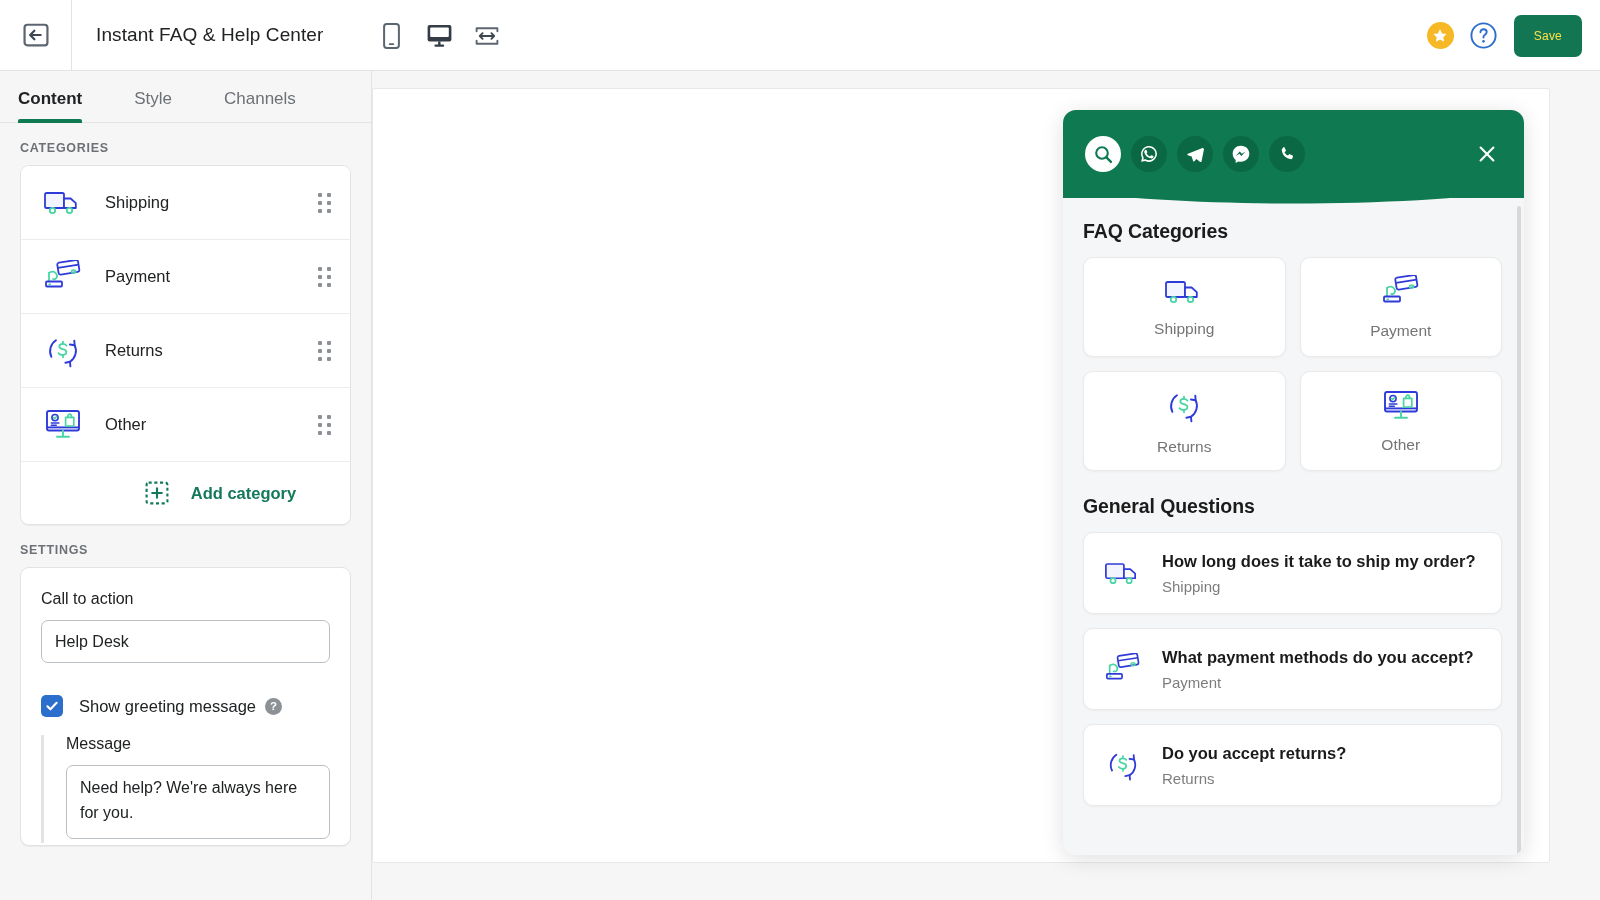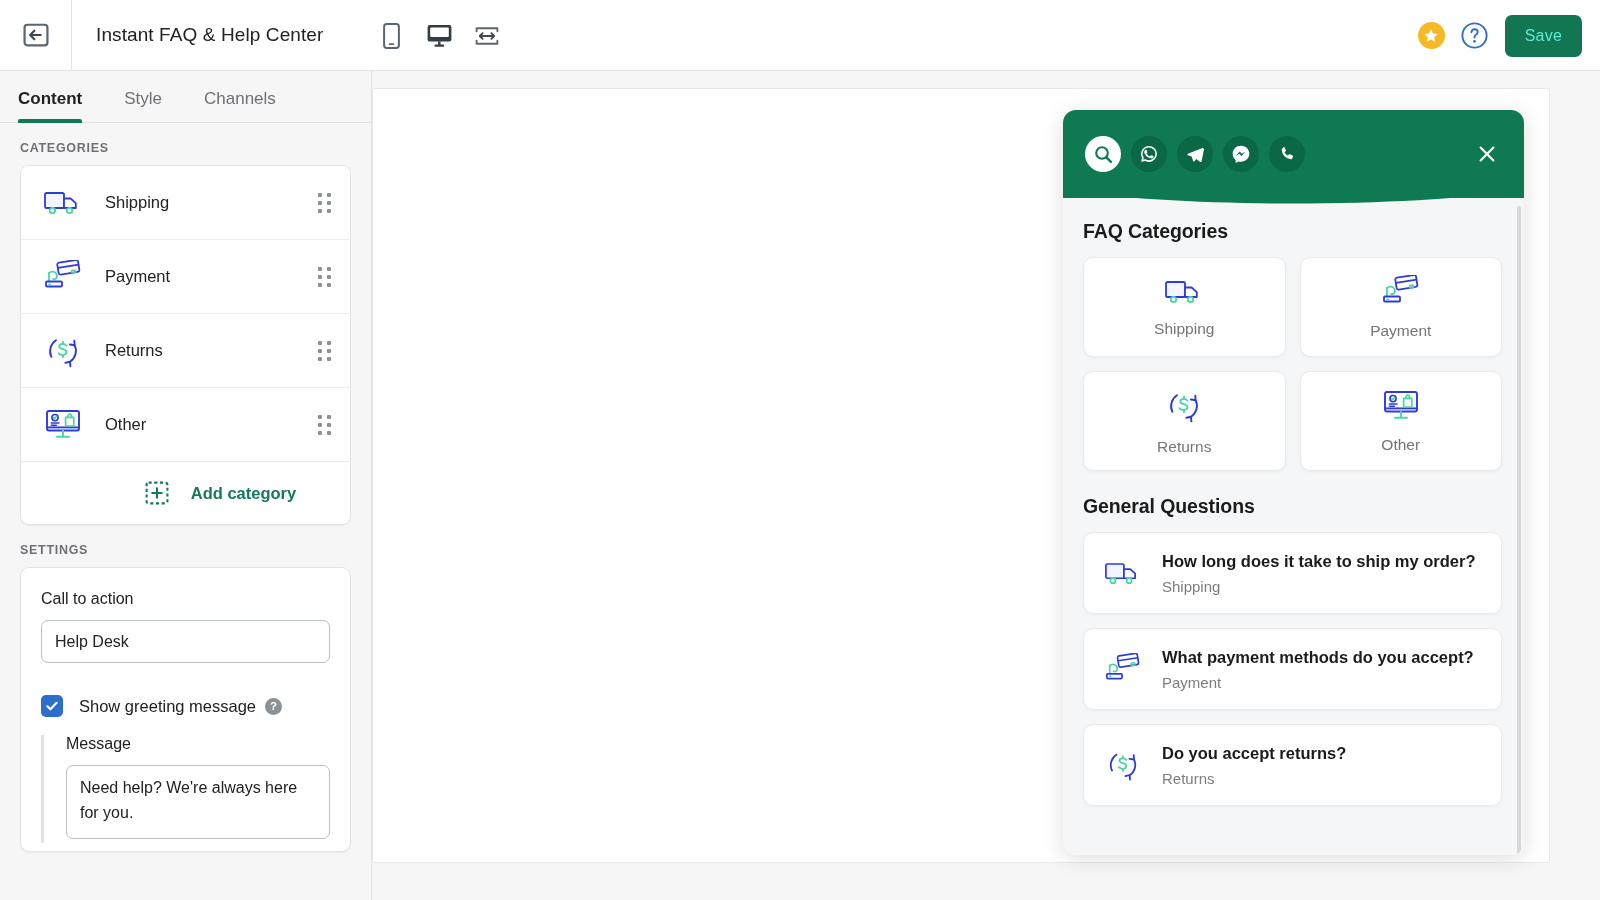--- a/index.html
+++ b/index.html
@@ -42,33 +42,33 @@
   }
   .star-badge {
     width:27px; height:27px; border-radius:50%; background:#f7b825;
     display:flex; align-items:center; justify-content:center; cursor:pointer;
   }
   .help-badge {
     width:28px; height:28px; display:flex; align-items:center; justify-content:center;
     cursor:pointer;
   }
   .save-btn {
-    background:#137652; color:#5eead4; border:none; border-radius:7px;
-    padding:0 20px; height:42px; font-size:16px; font-family:inherit;
+    background:#137652; color:#fde047; border:none; border-radius:7px;
+    padding:0 20px; height:42px; font-size:12px; font-family:inherit;
     cursor:pointer; letter-spacing:.2px;
   }
 
   
   .sidebar {
     position:absolute; left:0; top:71px; width:372px; height:829px;
     background:#f6f6f7; border-right:1px solid #e3e3e3;
     overflow:hidden;
   }
   .tabs {
-    display:flex; height:52px; align-items:flex-end; padding-left:18px; gap:0;
+    display:flex; height:52px; align-items:flex-end; padding-left:18px; gap:10px;
     border-bottom:1px solid #e3e3e3; background:#f6f6f7;
   }
   .tab {
     position:relative; font-size:17px; color:#6d7175; padding:0 20px 13px 0;
     margin-right:22px; cursor:pointer; white-space:nowrap;
   }
   .tab.active { color:#202223; font-weight:600; }
   .tab.active::after {
     content:""; position:absolute; left:0; right:20px; bottom:-1px;
     height:4px; background:#0f7a52; border-radius:2px 2px 0 0;
@@ -95,21 +95,21 @@
     gap:4px 5px; cursor:grab; align-content:center;
   }
   .drag-handle i { width:4px; height:4px; background:#8c9196; border-radius:1px; display:block; }
   .add-row {
     display:flex; align-items:center; justify-content:center;
     height:62px; padding-left:70px; cursor:pointer; background:#fff;
   }
   .add-row .plus-box { width:24px; height:24px; }
   .add-label { font-size:16.5px; color:#13795b; font-weight:600; margin-left:22px; }
 
-  .settings-card { padding:22px 20px 8px 20px; }
+  .settings-card { padding:22px 20px 2px 20px; }
   .field-label { font-size:16px; color:#202223; margin-bottom:12px; }
   .text-input {
     width:100%; height:43px; border:1px solid #babfc3; border-radius:7px;
     padding:0 13px; font-size:16px; color:#202223; font-family:inherit;
     background:#fff; outline:none;
   }
   .checkbox-row { display:flex; align-items:center; margin-top:32px; }
   .cb {
     width:22px; height:22px; border-radius:5px; background:#2c6ecb;
     display:flex; align-items:center; justify-content:center; cursor:pointer;

